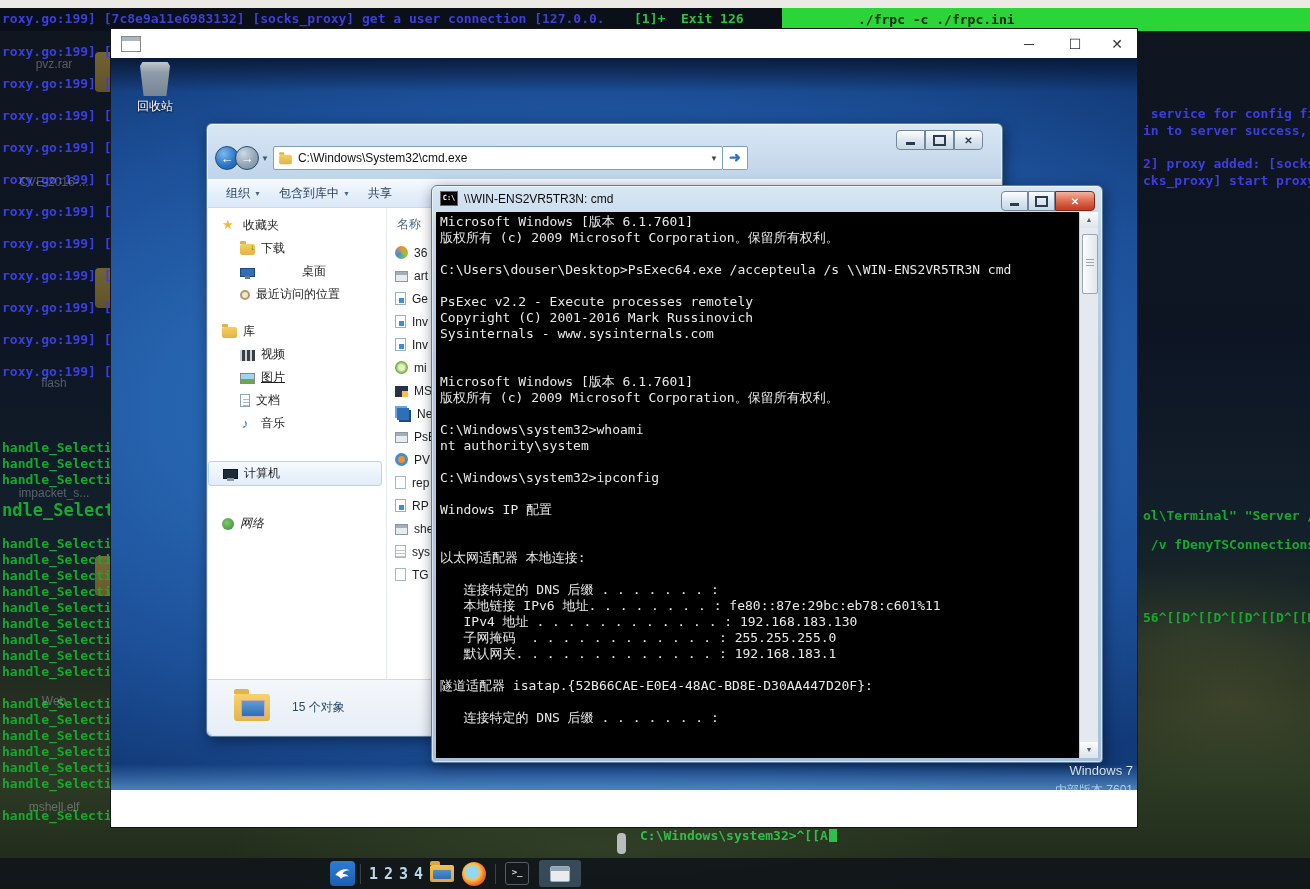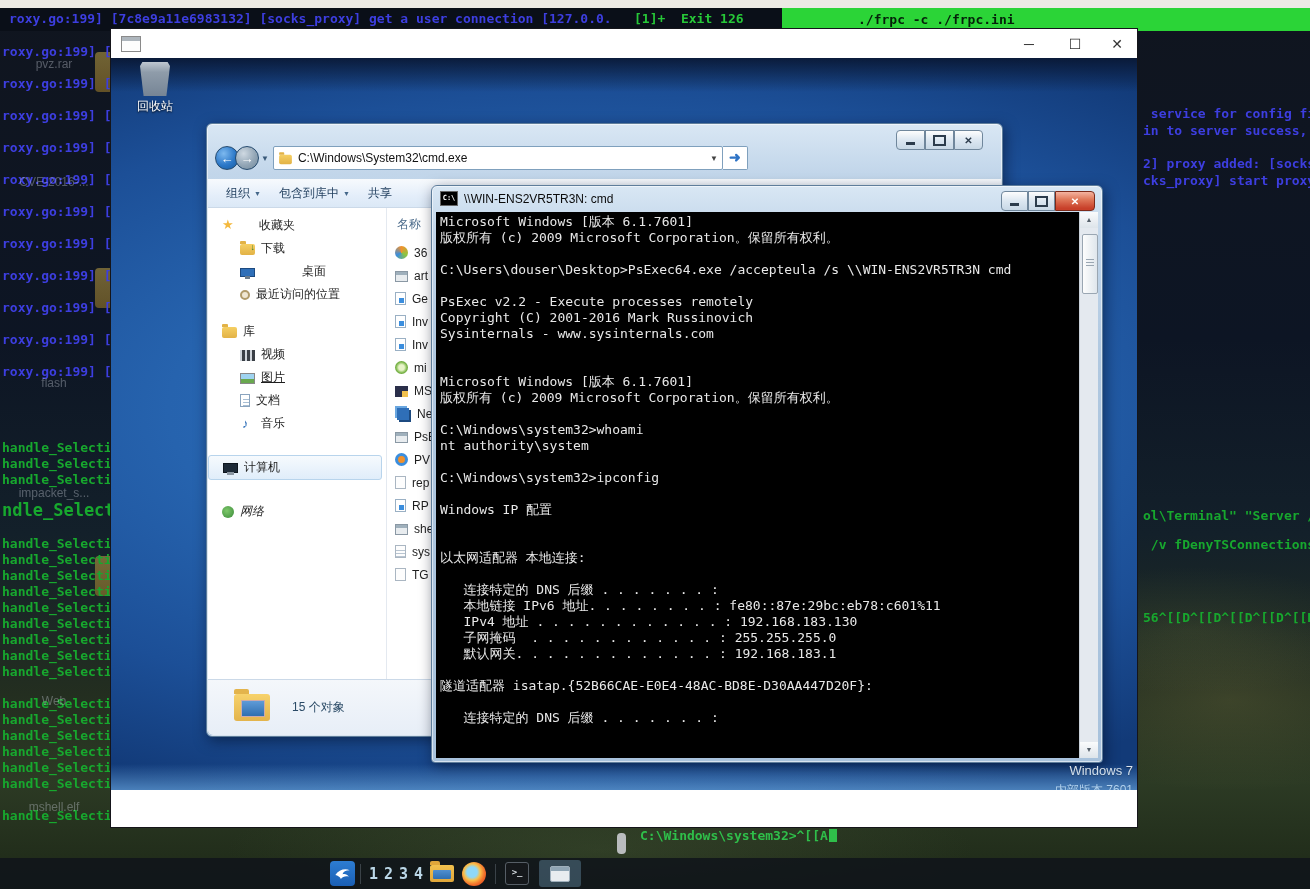--- a/index.html
+++ b/index.html
@@ -8,21 +8,21 @@
     background:linear-gradient(180deg,#10151f 0%,#0d1524 38%,#13202a 60%,#232e20 78%,#2c3a24 88%,#1d2817 100%);}
   .mono{font-family:"DejaVu Sans Mono",monospace;}
   
   #wallpaper-extra{position:absolute;inset:0;
     background:
       radial-gradient(ellipse 300px 130px at 1230px 700px, rgba(160,150,80,.20), transparent 70%),
       radial-gradient(ellipse 280px 90px at 1190px 630px, rgba(120,130,60,.16), transparent 70%),
       radial-gradient(ellipse 500px 90px at 600px 850px, rgba(90,110,70,.25), transparent 75%);}
   #top-strip{position:absolute;left:0;top:0;width:1310px;height:8px;background:#eceae4;}
   #tmux-bar{position:absolute;left:0;top:8px;width:1310px;height:23px;background:#0a0f18;}
-  #tmux-bar .toplog{position:absolute;left:2px;top:3px;color:#3d3ee0;font:700 13px "DejaVu Sans Mono",monospace;white-space:pre;margin-left:7px;}
+  #tmux-bar .toplog{position:absolute;left:2px;top:3px;color:#3d3ee0;font:700 13px "DejaVu Sans Mono",monospace;white-space:pre;}
   #tmux-status{position:absolute;left:634px;top:3px;color:#27c838;font:700 13px "DejaVu Sans Mono",monospace;white-space:pre;}
   #tmux-tab{position:absolute;left:782px;top:0;width:528px;height:23px;background:#2bd437;color:#05210a;
     font:700 13px "DejaVu Sans Mono",monospace;line-height:23px;padding-left:76px;box-sizing:border-box;}
   .hlog{position:absolute;left:2px;white-space:pre;font:700 13px "DejaVu Sans Mono",monospace;}
   .hlog.blue{color:#3d3ee0;}
   .hlog.green{color:#17a82e;font-weight:600;}
   .hlog.lg{font-size:17px;}
   #host-left-logs{position:absolute;left:0;top:0;width:110px;height:889px;overflow:hidden;}
   #host-right-logs{position:absolute;left:1138px;top:0;width:172px;height:889px;overflow:hidden;}
   #host-right-logs .hlog{left:5px;}
@@ -98,21 +98,21 @@
   #search-field svg{margin-left:auto;}
   #ex-toolbar{position:absolute;left:1px;top:55px;right:1px;height:28px;
     background:linear-gradient(180deg,#f7fafd,#e4eefa 60%,#dbe8f6);border-bottom:1px solid #cbd9e8;
     display:flex;align-items:center;color:#1e3c5c;font:12px "Liberation Sans",sans-serif;}
   #ex-toolbar .titem{margin-left:18px;}
   #ex-toolbar .tarrow{font-size:7px;margin-left:4px;color:#44678a;}
   #ex-main{position:absolute;left:1px;top:84px;right:1px;bottom:56px;background:#fff;display:flex;}
   #ex-nav{width:178px;padding-top:6px;box-sizing:border-box;position:relative;}
   .navrow{display:flex;align-items:center;height:23px;color:#1e1e1e;font:12px "Liberation Sans",sans-serif;white-space:nowrap;}
   .navrow.gap{margin-top:14px;}
-  .navrow.gap2{margin-top:20px;}
+  .navrow.gap2{margin-top:26px;}
   .navrow.sel{background:linear-gradient(180deg,#f6fafd,#e0edfa);border:1px solid #b8d4ec;border-radius:3px;margin-right:4px;}
   .navlabel{margin-left:6px;}
   #ex-sep{width:1px;background:#e4e9f0;}
   #ex-files{flex:1;padding:4px 0 0 8px;position:relative;}
   #files-header{color:#4a6a8a;font:12px "Liberation Sans",sans-serif;margin:4px 0 8px 2px;}
   .filerow{display:flex;align-items:center;height:23px;color:#1e1e1e;font:12px "Liberation Sans",sans-serif;white-space:nowrap;}
   .filerow .fname{margin-left:6px;}
   #ex-status{position:absolute;left:1px;right:1px;bottom:1px;height:55px;border-top:1px solid #cbd9e8;
     background:linear-gradient(180deg,#f4f7fb,#e7eef7);display:flex;align-items:center;border-radius:0 0 5px 5px;}
   #status-folder{width:36px;height:27px;margin-left:26px;position:relative;background:linear-gradient(180deg,#f7d26b,#e3b44c);border-radius:3px;}
@@ -266,21 +266,21 @@
         </div>
         <div id="ex-toolbar">
           <span class="titem">组织</span>
             <span class="tarrow">▼</span>
           <span class="titem">包含到库中</span>
             <span class="tarrow">▼</span>
           <span class="titem">共享</span>
         </div>
         <div id="ex-main">
           <div id="ex-nav">
-              <div class="navrow" style="padding-left: 14px; gap: 16px;">
+              <div class="navrow" style="padding-left: 14px;">
                 <div class="ni ni-star"></div>
                 <div class="navlabel" style="display: inline;">收藏夹</div>
               </div>
               <div class="navrow" style="padding-left: 32px;">
                 <div class="ni ni-download"></div>
                 <div class="navlabel" style="display: inline;">下载</div>
               </div>
               <div class="navrow" style="padding-left: 32px;">
                 <div class="ni ni-desktop"></div>
                 <div class="navlabel" style="display: inline; margin-left: 47px;">桌面</div>

